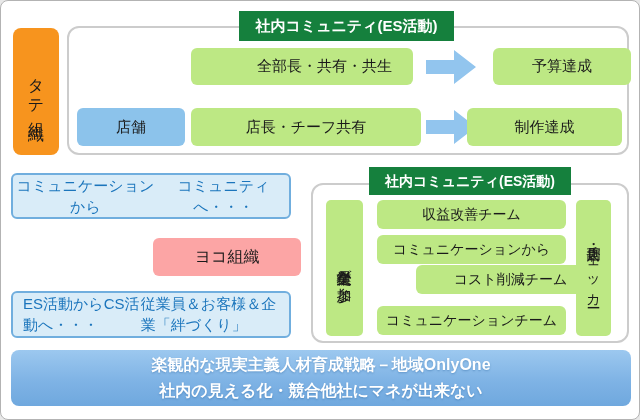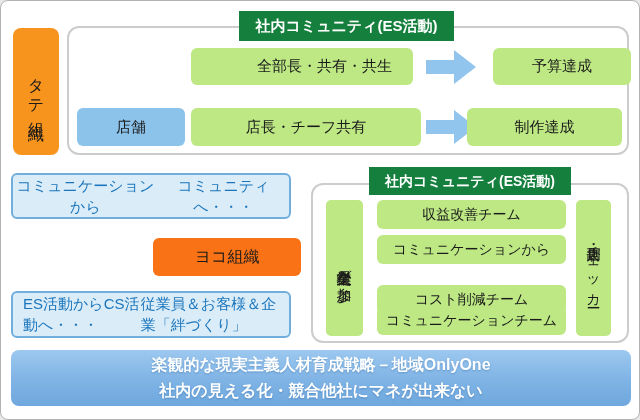--- a/index.html
+++ b/index.html
@@ -52,33 +52,33 @@
     background:#D9ECF8; border:2px solid #70AEDE; border-radius:6px;
     color:#1B75BC; font-size:15px; line-height:21px;
     display:flex; justify-content:center;
   }
   .note-1 { left:10px; top:172px; width:280px; height:46px; text-align:center; }
   .note-2 { left:10px; top:290px; width:280px; height:47px; text-align:left; padding-left:10px; }
 
   
   .yellow-box {
     left:152px; top:237px; width:148px; height:38px;
-    background:#f97316; border-radius:6px;
+    background:#fca5a5; border-radius:6px;
     font-size:16px; color:#1a1a1a;
   }
 
   
   .v-green {
     background:#BDE884; border-radius:5px;
     writing-mode:vertical-rl; text-align:center; color:#1a1a1a; z-index:1;
   }
   .v-left  { left:325px; top:199px; width:37px; height:136px; font-size:15px; line-height:37px; }
   .v-right { left:575px; top:199px; width:35px; height:136px; font-size:14px; line-height:35px; }
   .team { left:376px; width:189px; height:29px; font-size:14px; }
-  .team-0 { top:199px;font-family:Liberation Mono, monospace; } .team-1 { top:234px; } .team-2 { top:284px; } .team-3 { top:305px; }
+  .team-0 { top:199px;font-family:Liberation Mono, monospace; } .team-1 { top:234px; } .team-2 { top:264px;margin-left:39px; } .team-3 { top:305px; }
 
   
   .banner {
     left:10px; top:349px; width:620px; height:56px; border-radius:8px;
     background:linear-gradient(180deg,#9CC8EF 0%, #7FB3E5 55%, #6FA8DE 100%);
     color:#ffffff; font-weight:bold; font-size:16px; line-height:26px;
     text-align:center; display:flex; flex-direction:column; justify-content:center;
     text-shadow:0 1px 2px rgba(20,80,140,0.35);
   }
 </style>

